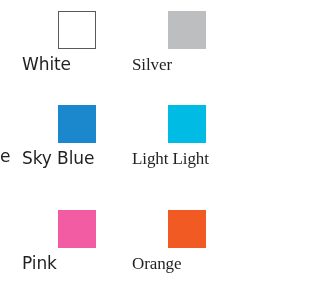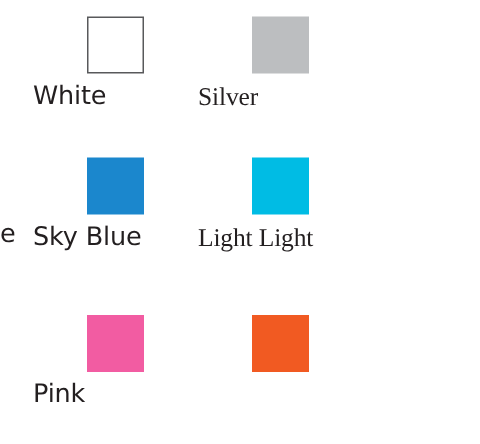--- a/index.html
+++ b/index.html
@@ -101,17 +101,18 @@
     <div class="swatch-label">Light Light</div>
   </div>
 
   <div class="swatch-cell row-3 col-1">
     <div class="swatch-chip" style="background-color: rgb(242, 92, 162);"></div>
     <div class="swatch-label">Pink</div>
   </div>
 
   <div class="swatch-cell row-3 col-2">
     <div class="swatch-chip" style="background-color: rgb(241, 90, 34);"></div>
+    <div class="swatch-label">Orange</div>
   </div>
 
   <div id="edge-fragment">e</div>
 
 </div>
 
 </body></html>

